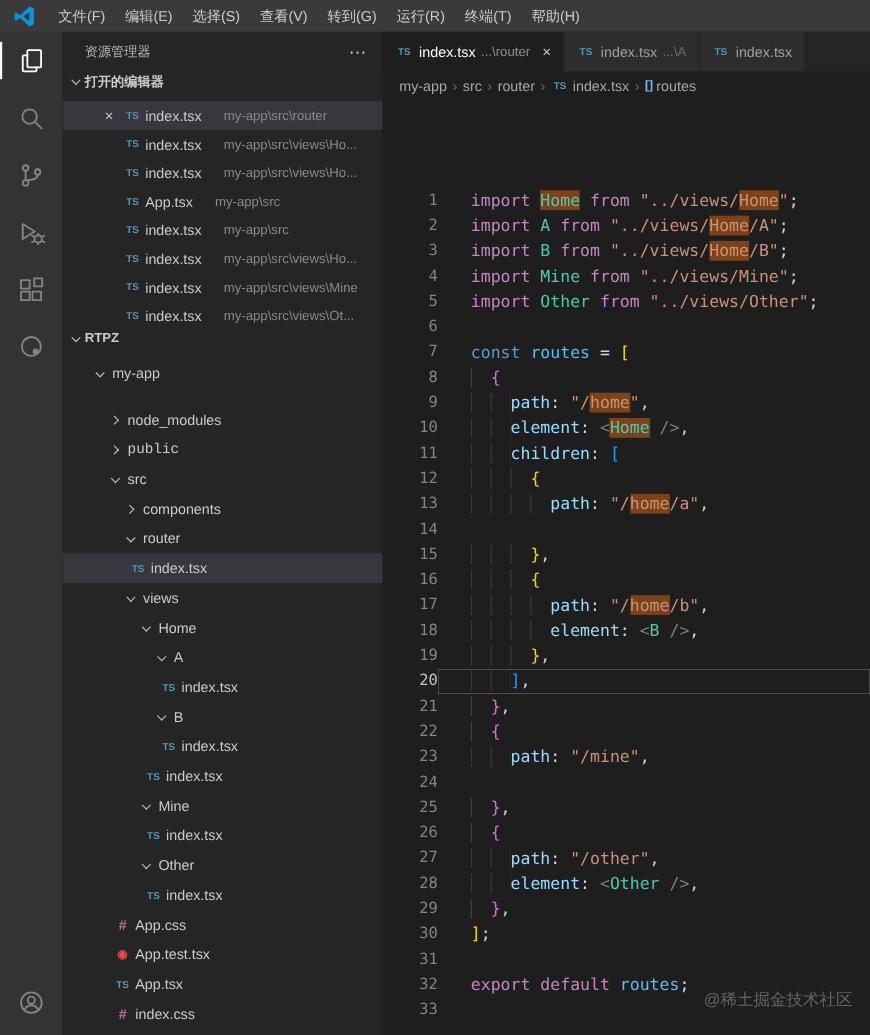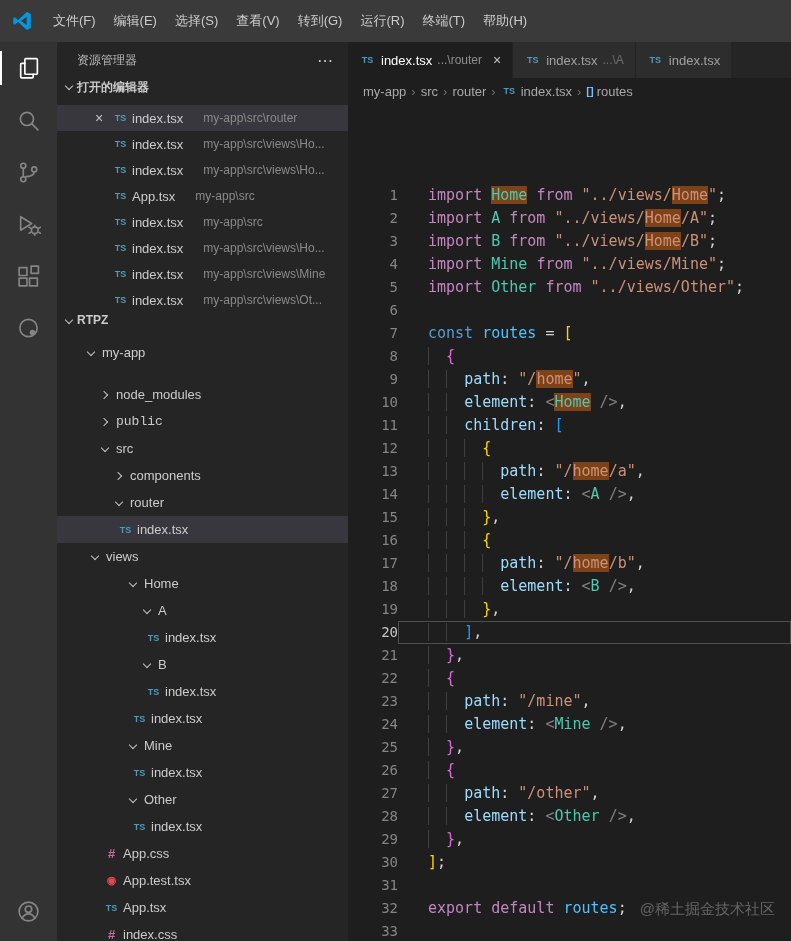--- a/index.html
+++ b/index.html
@@ -1,21 +1,21 @@
 <!DOCTYPE html>
 <html><head>
 <meta charset="utf-8">
 <style>
   * { margin:0; padding:0; box-sizing:border-box; }
   html,body { width:791px; height:941px; overflow:hidden; background:#1e1e1e;
               font-family:"Liberation Sans","DejaVu Sans",sans-serif; }
   .root { width:791px; height:941px; display:flex; flex-direction:column; }
 
   
-  .titlebar { height:42px; background:#3a3a3b; display:flex; align-items:center;
+  .titlebar { height:29px; background:#3a3a3b; display:flex; align-items:center;
               color:#cccccc; font-size:13px; flex:none; }
   .logo-wrap { width:44px; display:flex; justify-content:center; align-items:center; }
   .menu-item { padding:0 9px; height:100%; display:flex; align-items:center; cursor:default; }
 
   
   .main { flex:1; display:flex; min-height:0; }
 
   
   .activitybar { width:57px; background:#333333; display:flex; flex-direction:column; flex:none; }
   .act-icon { width:57px; height:52px; display:flex; align-items:center; justify-content:center;
@@ -262,21 +262,21 @@
             <span class="label">components</span>
           </div>
           <div class="row tree-row" style="padding-left: 54px;">
             <span class="chev open"></span>
             <span class="label">router</span>
           </div>
           <div class="row tree-row selected" style="padding-left: 60px;">
             <span class="fi fi-ts">TS</span>
             <span class="label">index.tsx</span>
           </div>
-          <div class="row tree-row" style="padding-left: 30px;">
+          <div class="row tree-row" style="padding-left: 54px;">
             <span class="chev open"></span>
             <span class="label">views</span>
           </div>
           <div class="row tree-row" style="padding-left: 68px;">
             <span class="chev open"></span>
             <span class="label">Home</span>
           </div>
           <div class="row tree-row" style="padding-left: 82px;">
             <span class="chev open"></span>
             <span class="label">A</span>
@@ -425,21 +425,20 @@
           <div class="code-line">
             <span class="ln">12</span>
             <span class="lc"><span class="tok-ws">      </span><span class="tok-b1">{</span></span>
           </div>
           <div class="code-line">
             <span class="ln">13</span>
             <span class="lc"><span class="tok-ws">        </span><span class="tok-prop">path</span><span class="tok-pun">: </span><span class="tok-str">"/</span><span class="tok-str tok-hl">home</span><span class="tok-str">/a"</span><span class="tok-pun">,</span></span>
           </div>
           <div class="code-line">
             <span class="ln">14</span>
-            <span class="lc"><span class="tok-ws">        </span><span class="tok-prop">element</span><span class="tok-pun">: </span><span class="tok-jsx">&lt;</span><span class="tok-cmp">A</span><span class="tok-pun"> </span><span class="tok-jsx">/&gt;</span><span class="tok-pun">,</span></span>
           </div>
           <div class="code-line">
             <span class="ln">15</span>
             <span class="lc"><span class="tok-ws">      </span><span class="tok-b1">}</span><span class="tok-pun">,</span></span>
           </div>
           <div class="code-line">
             <span class="ln">16</span>
             <span class="lc"><span class="tok-ws">      </span><span class="tok-b1">{</span></span>
           </div>
           <div class="code-line">
@@ -465,21 +464,20 @@
           <div class="code-line">
             <span class="ln">22</span>
             <span class="lc"><span class="tok-ws">  </span><span class="tok-b2">{</span></span>
           </div>
           <div class="code-line">
             <span class="ln">23</span>
             <span class="lc"><span class="tok-ws">    </span><span class="tok-prop">path</span><span class="tok-pun">: </span><span class="tok-str">"/mine"</span><span class="tok-pun">,</span></span>
           </div>
           <div class="code-line">
             <span class="ln">24</span>
-            <span class="lc"><span class="tok-ws">    </span><span class="tok-prop">element</span><span class="tok-pun">: </span><span class="tok-jsx">&lt;</span><span class="tok-cmp">Mine</span><span class="tok-pun"> </span><span class="tok-jsx">/&gt;</span><span class="tok-pun">,</span></span>
           </div>
           <div class="code-line">
             <span class="ln">25</span>
             <span class="lc"><span class="tok-ws">  </span><span class="tok-b2">}</span><span class="tok-pun">,</span></span>
           </div>
           <div class="code-line">
             <span class="ln">26</span>
             <span class="lc"><span class="tok-ws">  </span><span class="tok-b2">{</span></span>
           </div>
           <div class="code-line">

